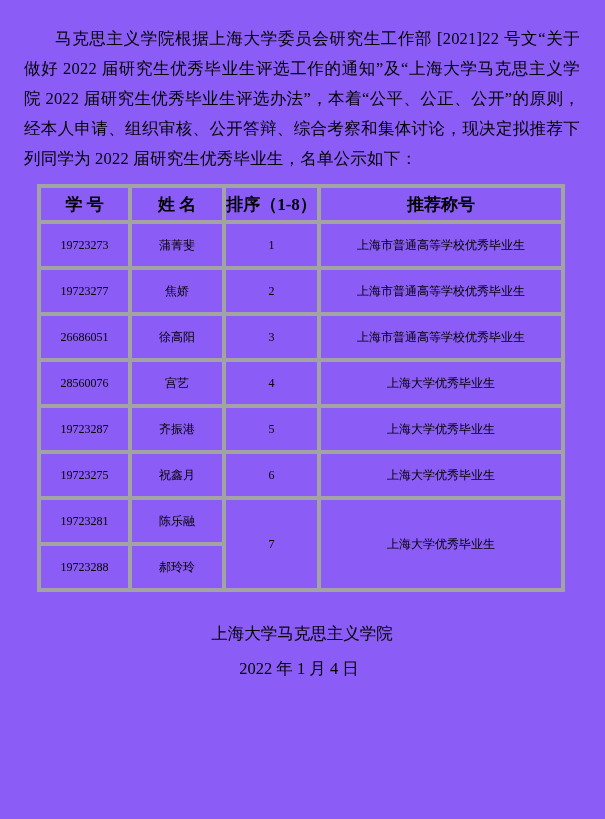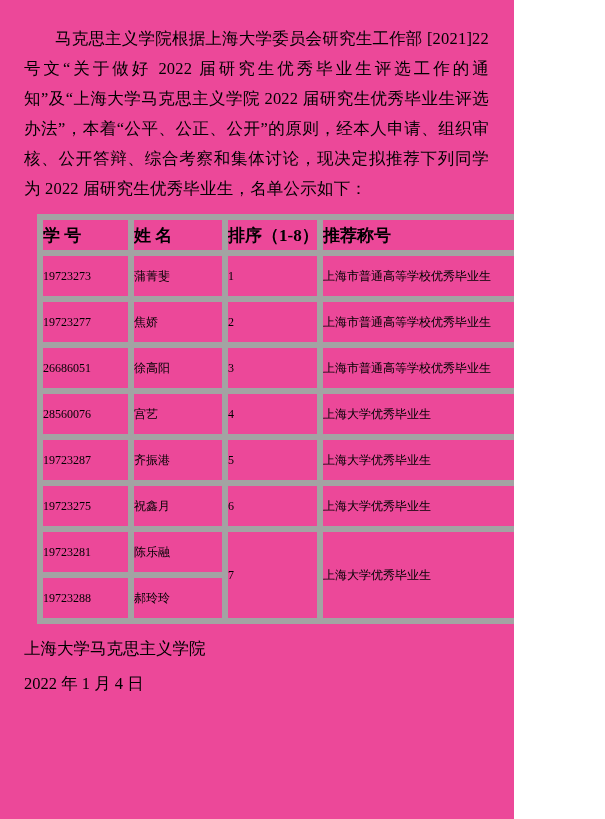--- a/index.html
+++ b/index.html
@@ -1,42 +1,42 @@
 <!DOCTYPE html>
 <html><head>
 <meta charset="utf-8">
 <style>
   * { margin: 0; padding: 0; box-sizing: border-box; }
   html, body { background: #ffffff; }
   .page {
-    width: 514px;
+    width: 605px;
     height: 819px;
-    background: #ec4899;
+    background: #8b5cf6;
     color: #000000;
     font-family: "Liberation Serif", "DejaVu Serif", serif;
     padding: 24px 25px 0 24px;
     overflow: hidden;
   }
   .para {
     font-size: 16.5px;
     line-height: 30px;
     text-align: justify;
     letter-spacing: 0.2px;
   }
   .para.first-indent { text-indent: 31px; }
   table.roster {
     border-collapse: collapse;
     table-layout: fixed;
     width: 524px;
     margin: 10px 0 0 13px;
     border: 2px solid #000000;
   }
   table.roster th, table.roster td {
-    border: 6px solid #a3a3a3;
-    text-align: left;
+    border: 4px solid #a3a3a3;
+    text-align: center;
     vertical-align: middle;
     padding: 0;
     overflow: hidden;
     white-space: nowrap;
   }
   table.roster th {
     height: 36px;
     font-size: 17px;
     font-weight: bold;
   }
@@ -44,22 +44,22 @@
     height: 46px;
     font-size: 12px;
     font-weight: normal;
   }
   .col-id    { width: 91px; }
   .col-name  { width: 94px; margin-left: 24px; }
   .col-rank  { width: 95px; }
   .col-title { width: 244px; }
   .closing { margin-top: 45px; }
   .signature {
-    margin-top: 10px;
-    text-align: left;
+    margin-top: 27px;
+    text-align: center;
     font-size: 16.5px;
     line-height: 30px;
   }
   .sig-org  { padding-right: 0px; }
   .sig-date { margin-top: 5px; padding-right: 6px; }
 </style>
 </head>
 <body>
 
 <div class="page">

